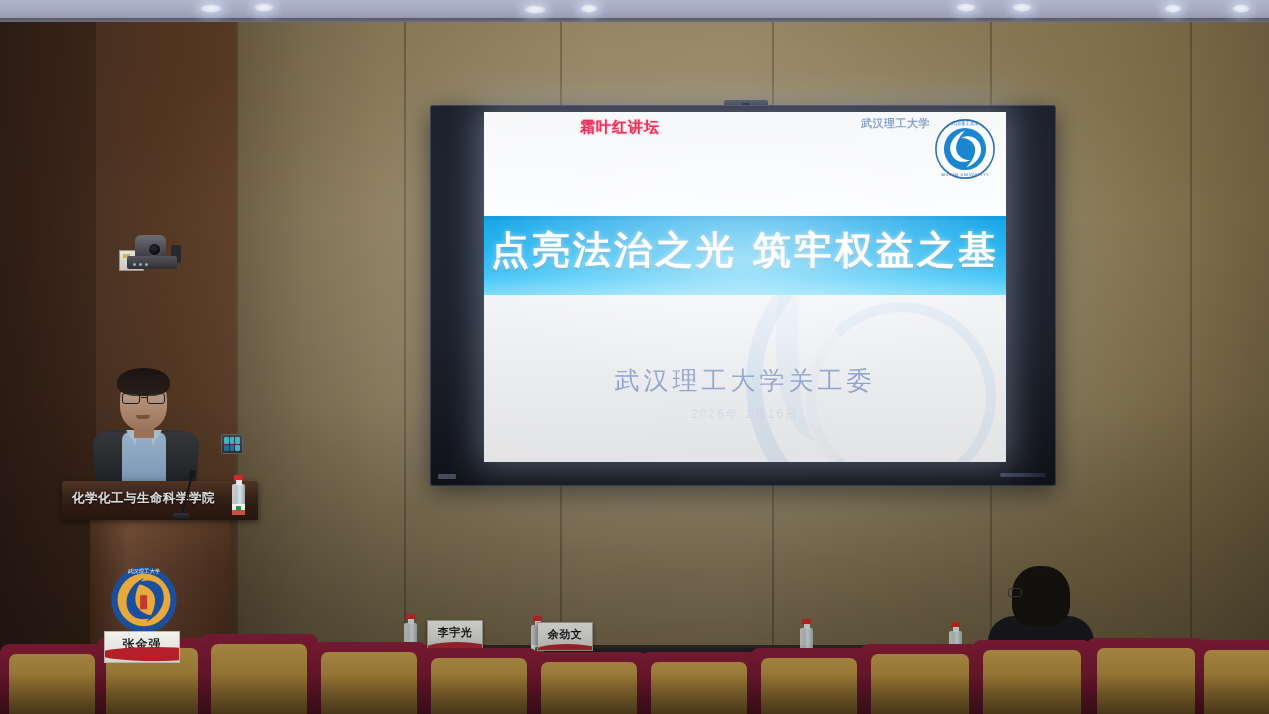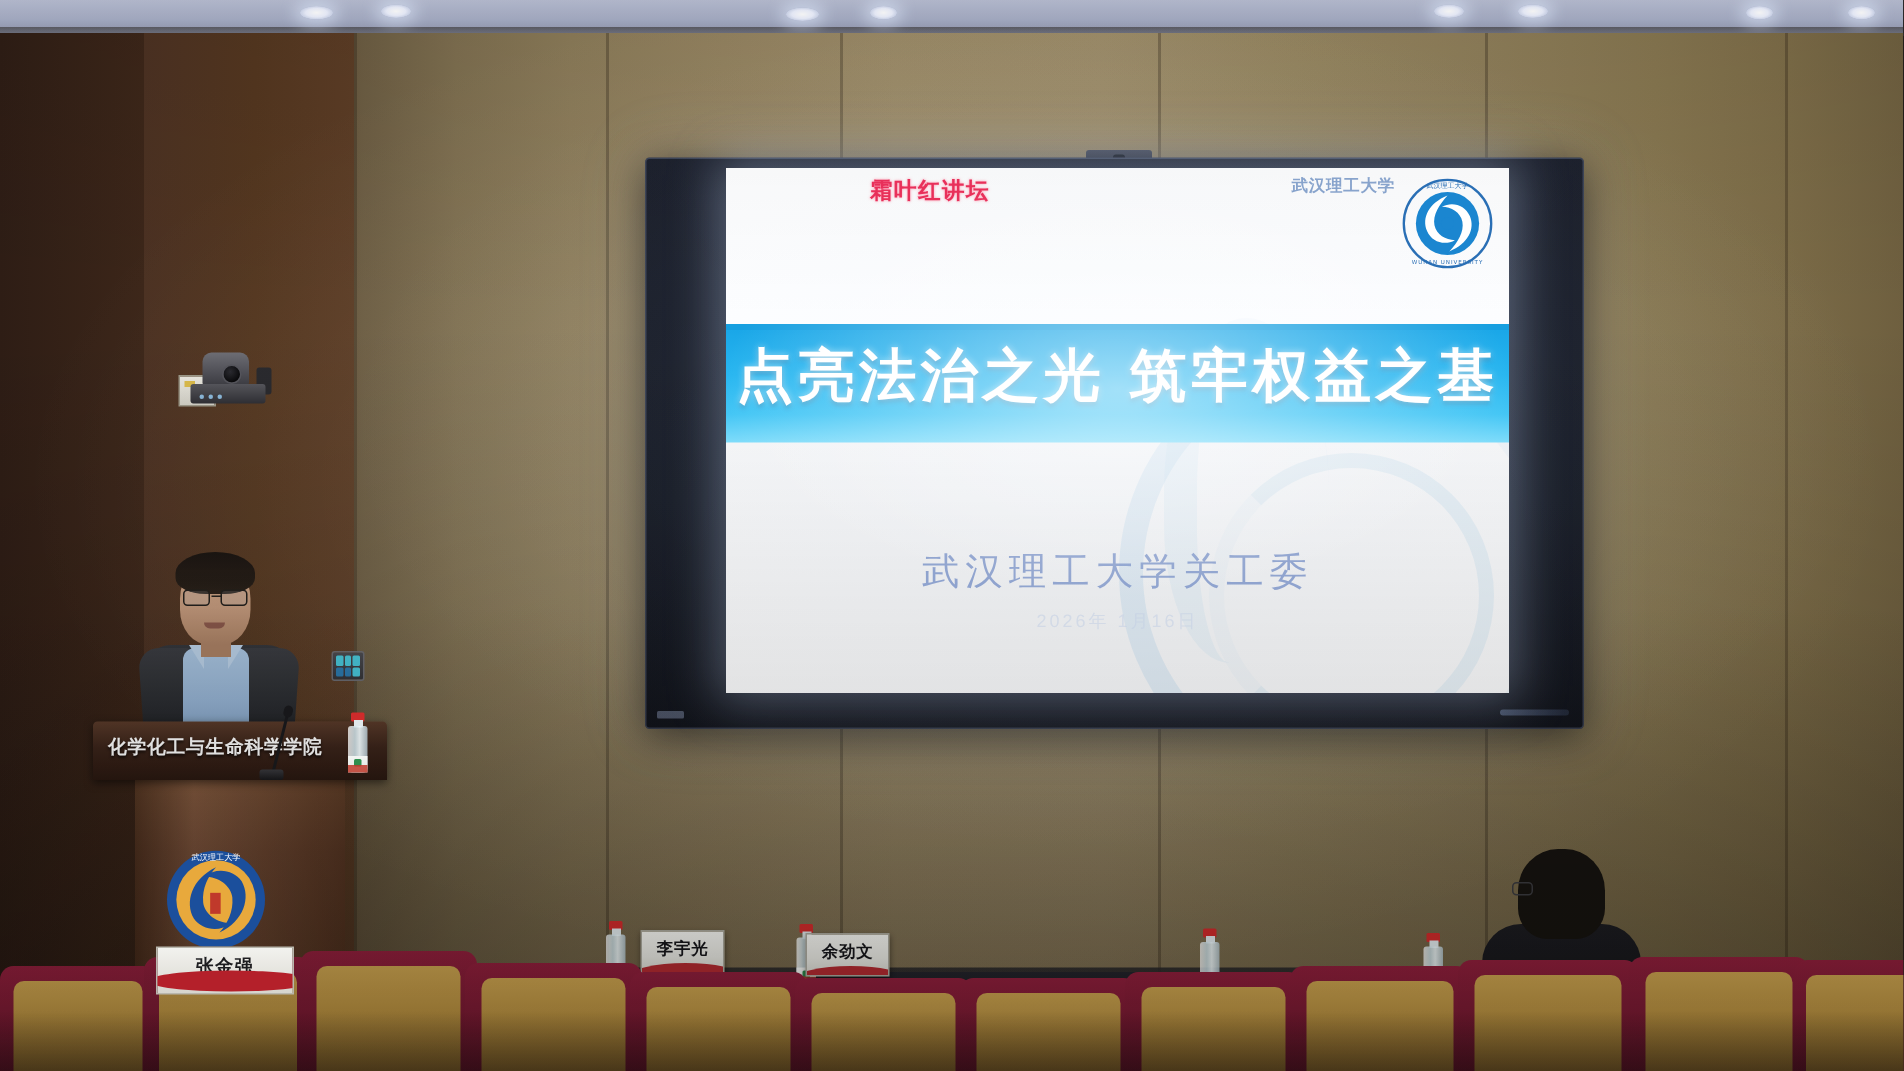--- a/index.html
+++ b/index.html
@@ -252,21 +252,21 @@
     background: linear-gradient(180deg,#7a4f32 0%, #69412a 25%, #5d3923 65%, #4a2c1a 100%);
   }
   .podium-body::after {
     content:""; position:absolute; left:0; top:0; width:100%; height:100%;
     background: linear-gradient(90deg, rgba(0,0,0,.30) 0%, rgba(255,255,255,.06) 28%, rgba(0,0,0,.22) 100%);
   }
   .podium-emblem {
     position:absolute; left:38px; top:80px; width:88px; height:70px; z-index:2;
   }
   .podium-plate {
-    position:absolute; left:42px; top:150px; width:92px; height:32px; z-index:2;
+    position:absolute; left:42px; top:150px; width:76px; height:32px; z-index:2;
     background: linear-gradient(180deg,#f2f2ee 0%, #e3e2dc 62%, #d6d5cd 100%);
     border:1px solid #b8b6ac;
     overflow:hidden;
   }
   .podium-plate span {
     position:absolute; left:0; top:4px; width:100%; text-align:center;
     font-family:"DejaVu Sans", sans-serif; font-size:12px; font-weight:700; color:#1d1d20;
     letter-spacing:1px;
   }
   .podium-plate::after{

